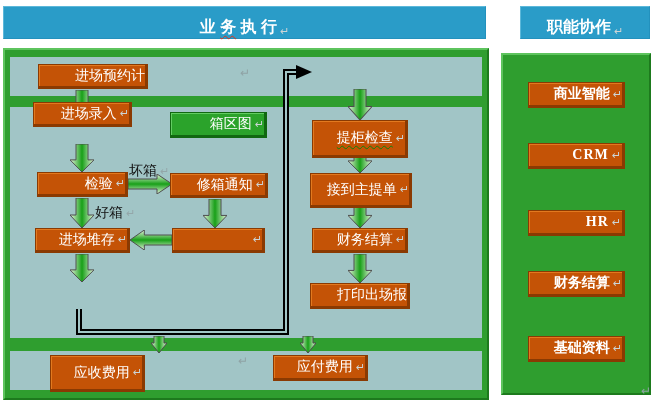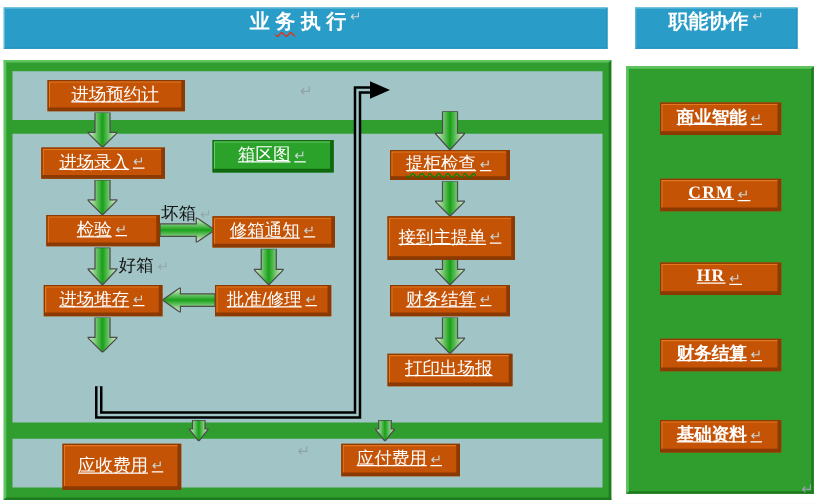--- a/index.html
+++ b/index.html
@@ -2,34 +2,34 @@
 <html><head>
 <meta charset="utf-8">
 <style>
   html,body { margin:0; padding:0; background:#ffffff; }
   .stage {
     position:relative; width:656px; height:403px; background:#ffffff;
     font-family:"Liberation Sans", sans-serif; overflow:hidden;
   }
   .hdr {
     position:absolute; background:#2a9cc8; color:#fff; font-weight:bold;
-    font-size:16px; display:flex; align-items:flex-start; justify-content:center;
+    font-size:16px; display:flex; align-items:flex-end; justify-content:center;
     box-sizing:border-box; border:1px solid #2391bd;
     border-top-color:#5cb8da; border-left-color:#5cb8da; white-space:nowrap;
   }
   .panel {
     position:absolute; background:#2f9e2f; box-sizing:border-box;
     border:2px solid; border-color:#5ec45e #1d7a1d #1d7a1d #5ec45e;
   }
   .sec { position:absolute; background:#a1c5c6; }
   .obox {
     position:absolute; box-sizing:border-box; background:#c45306; color:#fff;
-    font-size:14px; display:flex; align-items:center; justify-content:center;
+    font-size:14px; display:flex; align-items:center; justify-content:flex-end;
     border:1px solid #8a3a02; border-right-width:3px; border-bottom-width:3px;
-    box-shadow:inset 1px 1px 0 #e2791f; white-space:nowrap; cursor:default;text-decoration:underline;
+    box-shadow:inset 1px 1px 0 #e2791f; white-space:nowrap; cursor:default;
   }
   .gbox { background:#2ba32b; border-color:#116811; box-shadow:inset 1px 1px 0 #63cc63; }
   .sbox { font-weight:bold; }
   .latin { font-family:"Liberation Serif", serif; letter-spacing:1px; }
   .ret { color:#ccd4d6; font-size:11px; margin-left:3px; font-weight:normal; }
   .ret-free { position:absolute; color:#8fa3a5; font-size:12px; }
   .lbl { position:absolute; color:#141414; font-size:14px; white-space:nowrap;font-family:Liberation Serif, serif; }
   .lbl .ret { color:#93a7a9; }
   .sq-red  { text-decoration:underline wavy #e23118; text-decoration-thickness:1px; text-underline-offset:3px; }
   .sq-green{ text-decoration:underline wavy #0c840c; text-decoration-thickness:1px; text-underline-offset:3px; }
@@ -53,21 +53,21 @@
           <stop offset="0.5" stop-color="#18a018"></stop>
           <stop offset="1" stop-color="#eaf6e1"></stop>
       </linearGradient>
     </defs>
   </svg>
 
   <div class="hdr" style="left:3px;top:6px;width:483px;height:33px">
     <span><span>业 </span><span class="sq-red">务</span><span> 执 行</span></span>
     <span class="ret">↵</span>
   </div>
-  <div class="hdr" style="left:508px;top:6px;width:130px;height:33px">
+  <div class="hdr" style="left:520px;top:6px;width:130px;height:33px">
     <span>职能协作</span>
     <span class="ret">↵</span>
   </div>
 
   <div class="panel" style="left:3px;top:48px;width:486px;height:352px"></div>
   <div class="sec" style="left:10px;top:57px;width:472px;height:39px"></div>
   <div class="sec" style="left:10px;top:107px;width:472px;height:231px"></div>
   <div class="sec" style="left:10px;top:351px;width:472px;height:39px"></div>
 
   <div class="panel" style="left:501px;top:53px;width:150px;height:342px"></div>
@@ -115,46 +115,45 @@
       <polygon points="3,0 13,0 13,7 16,7 8,17 0,7 3,7" fill="url(#ggh)" stroke="#4d4d4d" stroke-width="1"></polygon>
     </svg>
   <svg class="ar" style="left:300px;top:336px" width="16" height="17" viewBox="0 0 16 17">
       <polygon points="3,0 13,0 13,7 16,7 8,17 0,7 3,7" fill="url(#ggh)" stroke="#4d4d4d" stroke-width="1"></polygon>
     </svg>
 
   <div class="obox" style="left:38px;top:64px;width:110px;height:25px">
       <span>进场预约计</span>
     </div>
 
-  <div class="obox" style="left:33px;top:118px;width:99px;height:25px">
+  <div class="obox" style="left:33px;top:102px;width:99px;height:25px">
       <span>进场录入</span>
       <span class="ret">↵</span>
     </div>
   <div class="obox gbox" style="left:170px;top:112px;width:97px;height:26px">
       <span>箱区图</span>
       <span class="ret">↵</span>
     </div>
   <div class="obox" style="left:37px;top:172px;width:91px;height:25px">
       <span>检验</span>
       <span class="ret">↵</span>
     </div>
   <div class="obox" style="left:170px;top:173px;width:98px;height:25px">
       <span>修箱通知</span>
       <span class="ret">↵</span>
     </div>
   <div class="obox" style="left:35px;top:228px;width:95px;height:25px">
       <span>进场堆存</span>
       <span class="ret">↵</span>
     </div>
   <div class="obox" style="left:172px;top:228px;width:93px;height:25px">
-      <span>批准/修理</span>
-      <span class="ret">↵</span>
-    </div>
-
-  <div class="obox" style="left:312px;top:120px;width:96px;height:24px">
+      <span class="ret">↵</span>
+    </div>
+
+  <div class="obox" style="left:312px;top:120px;width:96px;height:38px">
       <span class="sq-green">提柜检查</span>
       <span class="ret">↵</span>
     </div>
   <div class="obox" style="left:310px;top:173px;width:102px;height:35px">
       <span>接到主提单</span>
       <span class="ret">↵</span>
     </div>
   <div class="obox" style="left:312px;top:228px;width:96px;height:25px">
       <span>财务结算</span>
       <span class="ret">↵</span>

